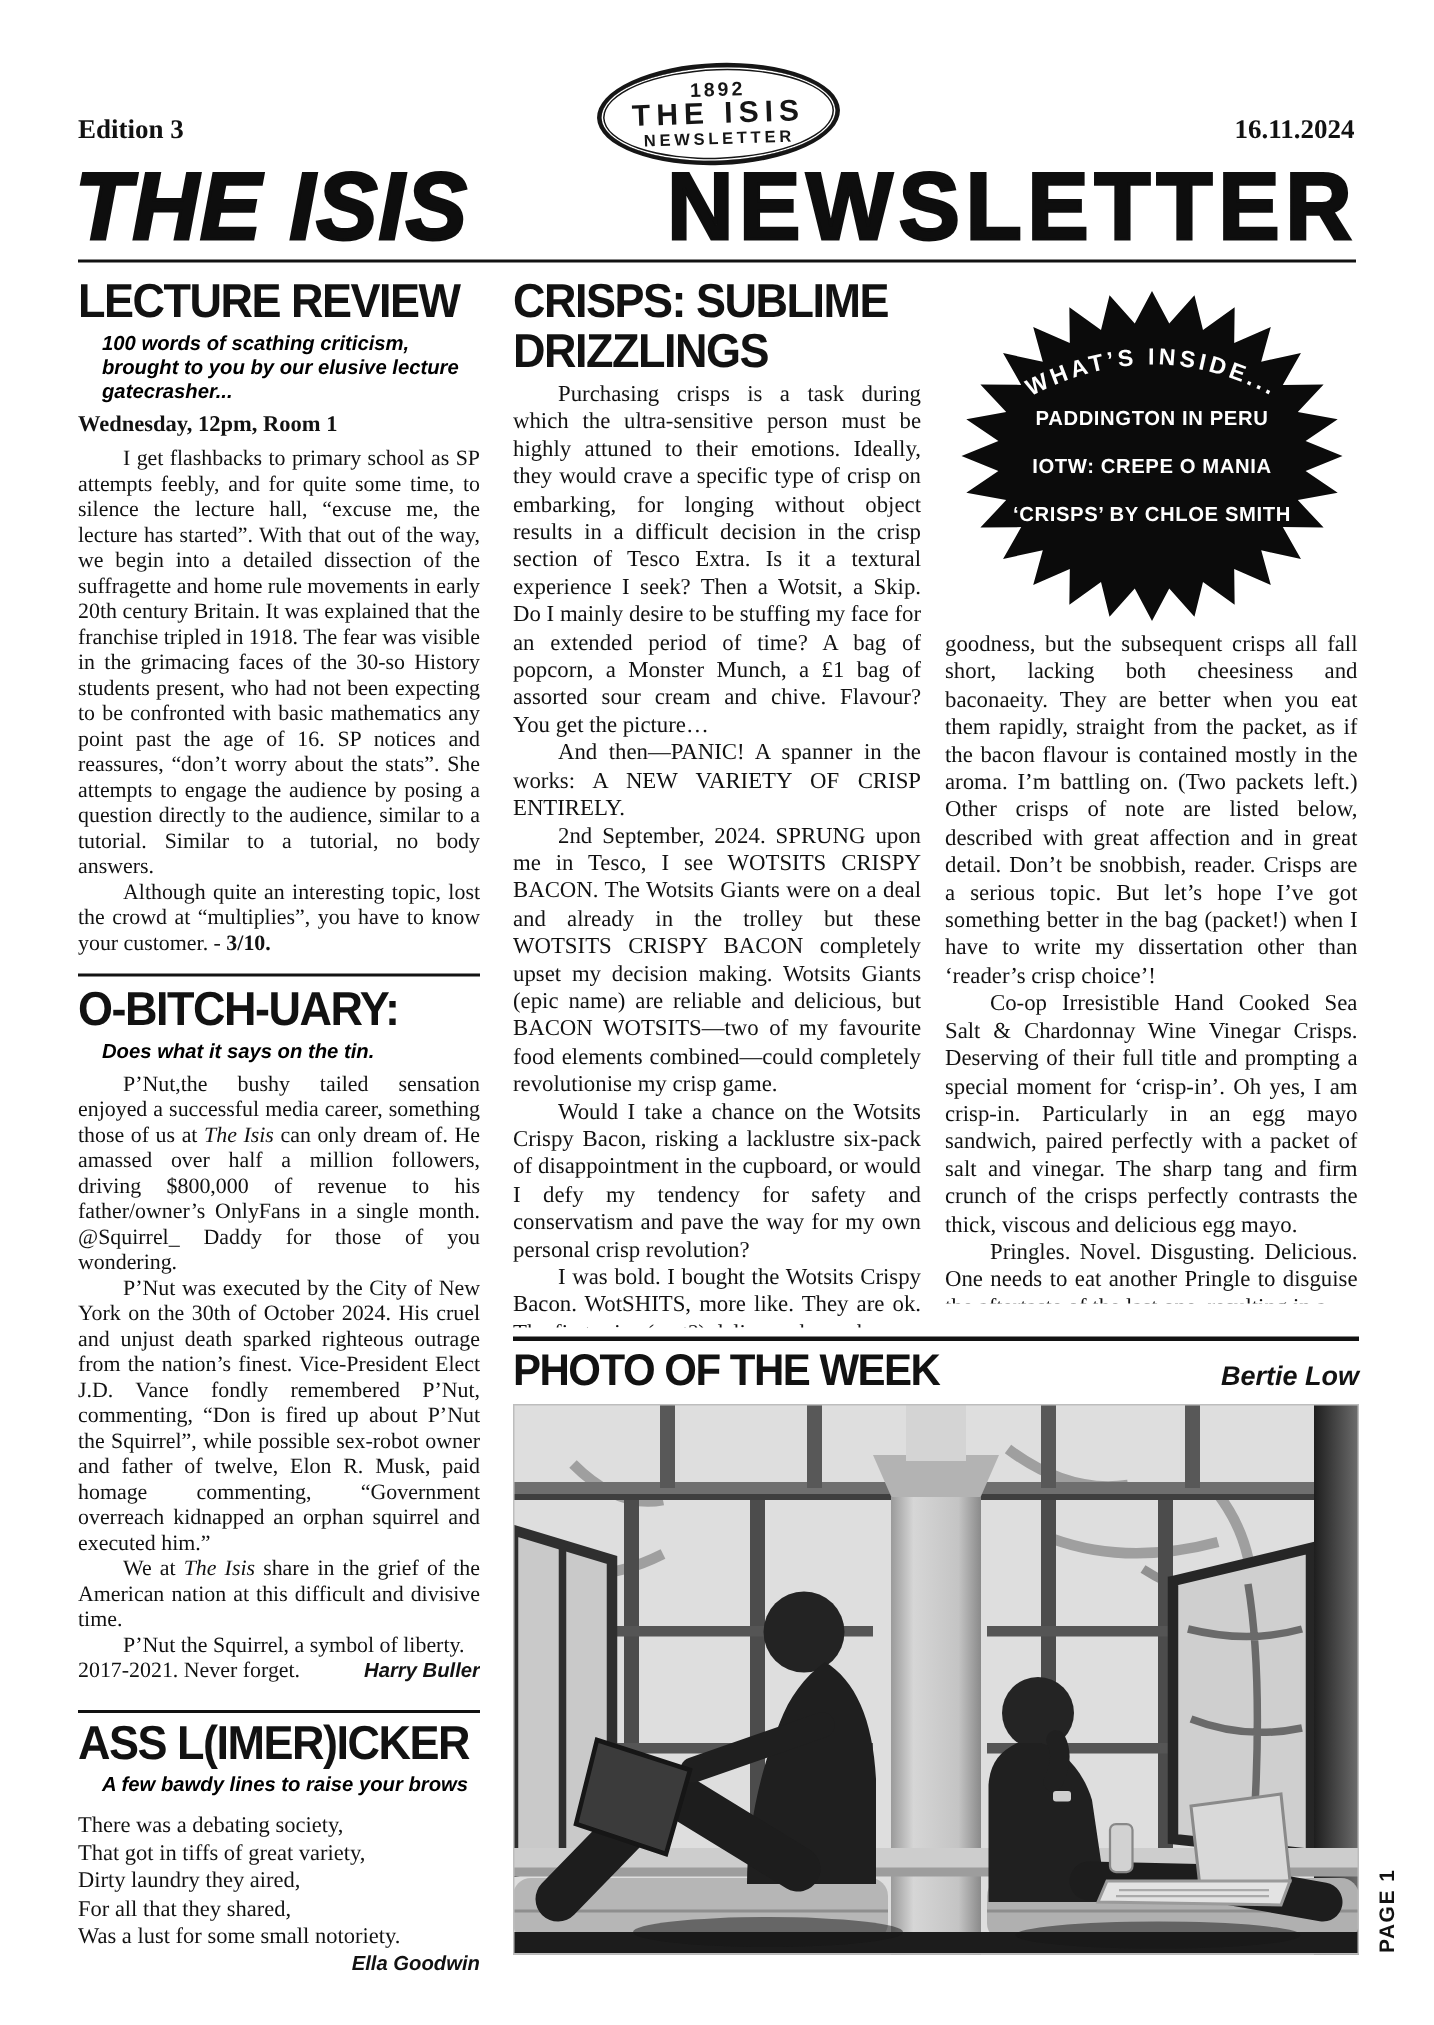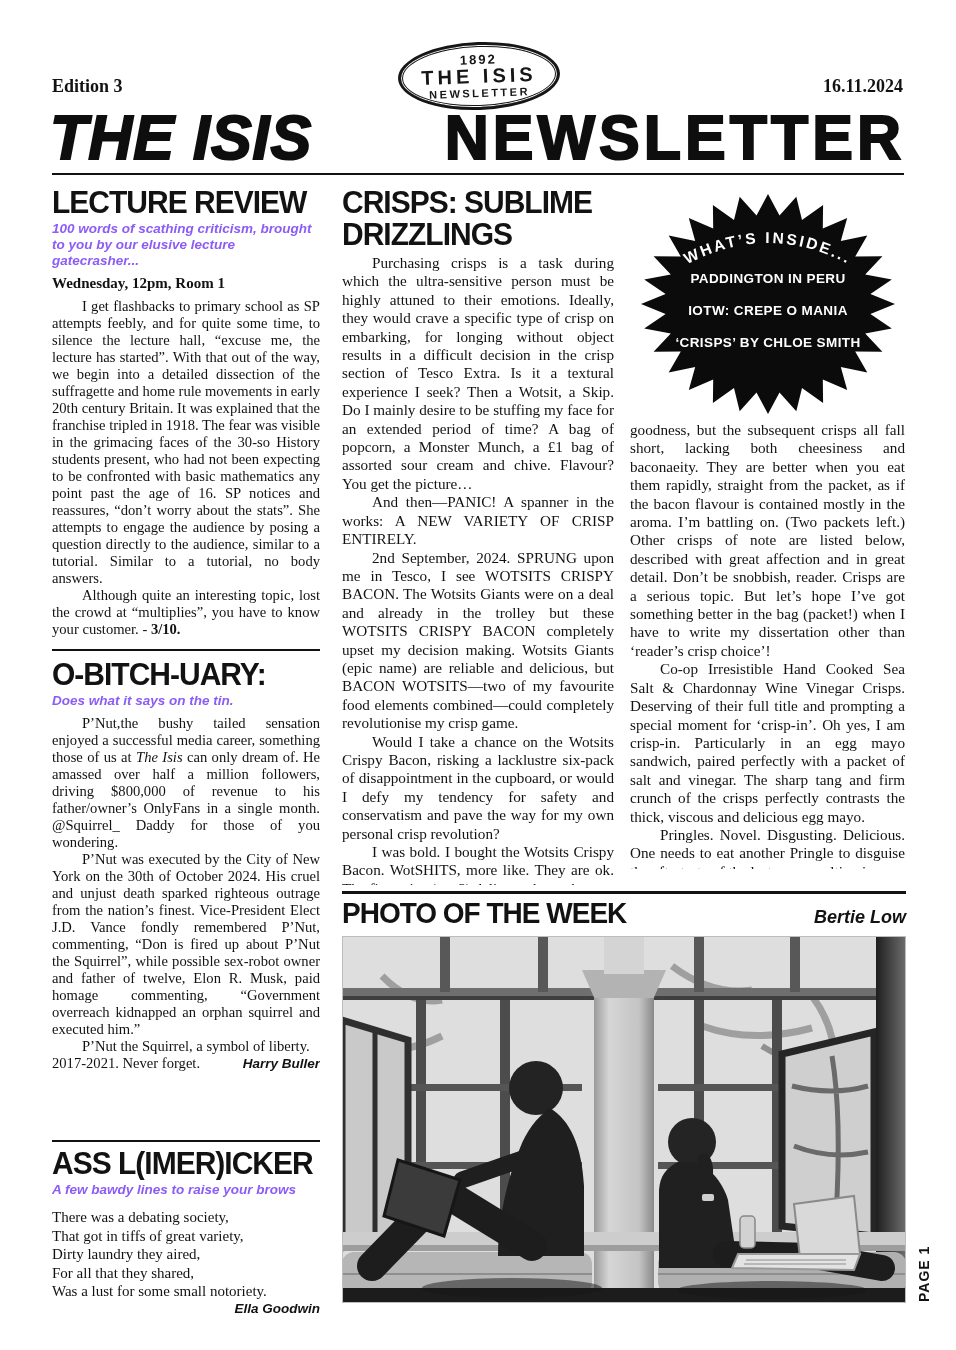--- a/index.html
+++ b/index.html
@@ -45,21 +45,21 @@
 
   
   .col { position:absolute; }
   h2.headline {
     font-family:"Liberation Sans", sans-serif; font-weight:bold;
     font-size:30px; line-height:31px; letter-spacing:-1px; color:#121212;
     transform:scaleY(1.06); transform-origin:top left;
   }
   .standfirst {
     font-family:"Liberation Sans", sans-serif; font-weight:bold; font-style:italic;
-    font-size:13.5px; line-height:16px; margin-top:5px; color:#8b5cf6;
+    font-size:13.5px; line-height:16px; margin-top:5px; color:#000000;margin-left:16px;
   }
   .lead { font-weight:bold; font-size:15px; margin-top:6px; }
   .body p {
     font-size:14.6px; line-height:17px; text-align:justify; text-indent:30px;
   }
   .body p.noindent { text-indent:0; }
   .body .it { font-style:italic; }
   .body .b { font-weight:bold; }
   .byline-row { display:flex; justify-content:space-between; align-items:baseline; }
   .byline {
@@ -135,20 +135,21 @@
         <p><span>Although quite an interesting topic, lost the crowd at “multiplies”, you have to know your customer. - </span><span class="b">3/10.</span></p>
       </div>
     </article>
 
     <article id="obituary">
       <h2 class="headline">O-BITCH-UARY:</h2>
       <div class="standfirst">Does what it says on the tin.</div>
       <div class="body">
         <p><span>P’Nut,the bushy tailed sensation enjoyed a successful media career, something those of us at </span><span class="it">The Isis</span><span> can only dream of. He amassed over half a million followers, driving $800,000 of revenue to his father/owner’s OnlyFans in a single month. @Squirrel_ Daddy for those of you wondering.</span></p>
         <p>P’Nut was executed by the City of New York on the 30th of October 2024. His cruel and unjust death sparked righteous outrage from the nation’s finest. Vice-President Elect J.D. Vance fondly remembered P’Nut, commenting, “Don is fired up about P’Nut the Squirrel”, while possible sex-robot owner and father of twelve, Elon R. Musk, paid homage commenting, “Government overreach kidnapped an orphan squirrel and executed him.”</p>
+        <p><span>We at </span><span class="it">The Isis</span><span> share in the grief of the American nation at this difficult and divisive time.</span></p>
         <p>P’Nut the Squirrel, a symbol of liberty.</p>
         <div class="byline-row">
           <p class="noindent">2017-2021. Never forget.</p>
           <span class="byline">Harry Buller</span>
         </div>
       </div>
     </article>
 
     <article id="limerick">
       <h2 class="headline">ASS L(IMER)ICKER</h2>

